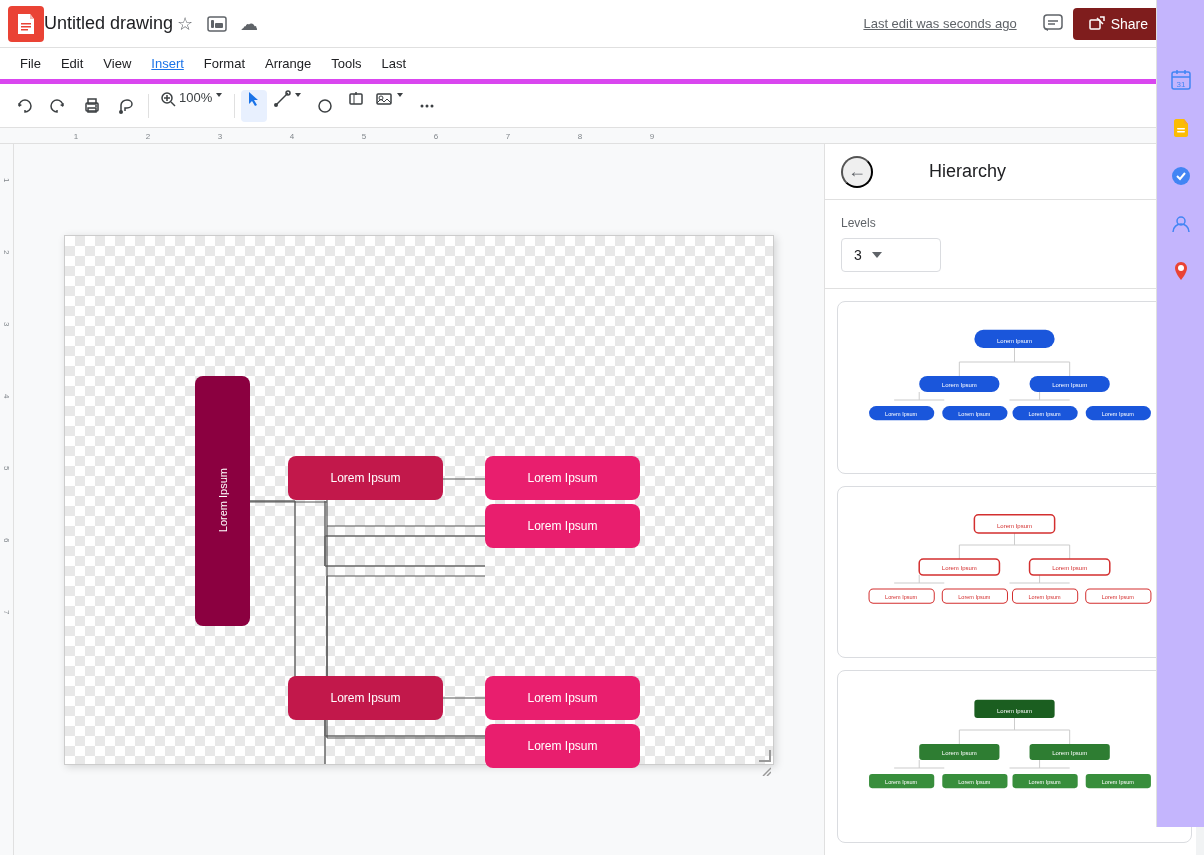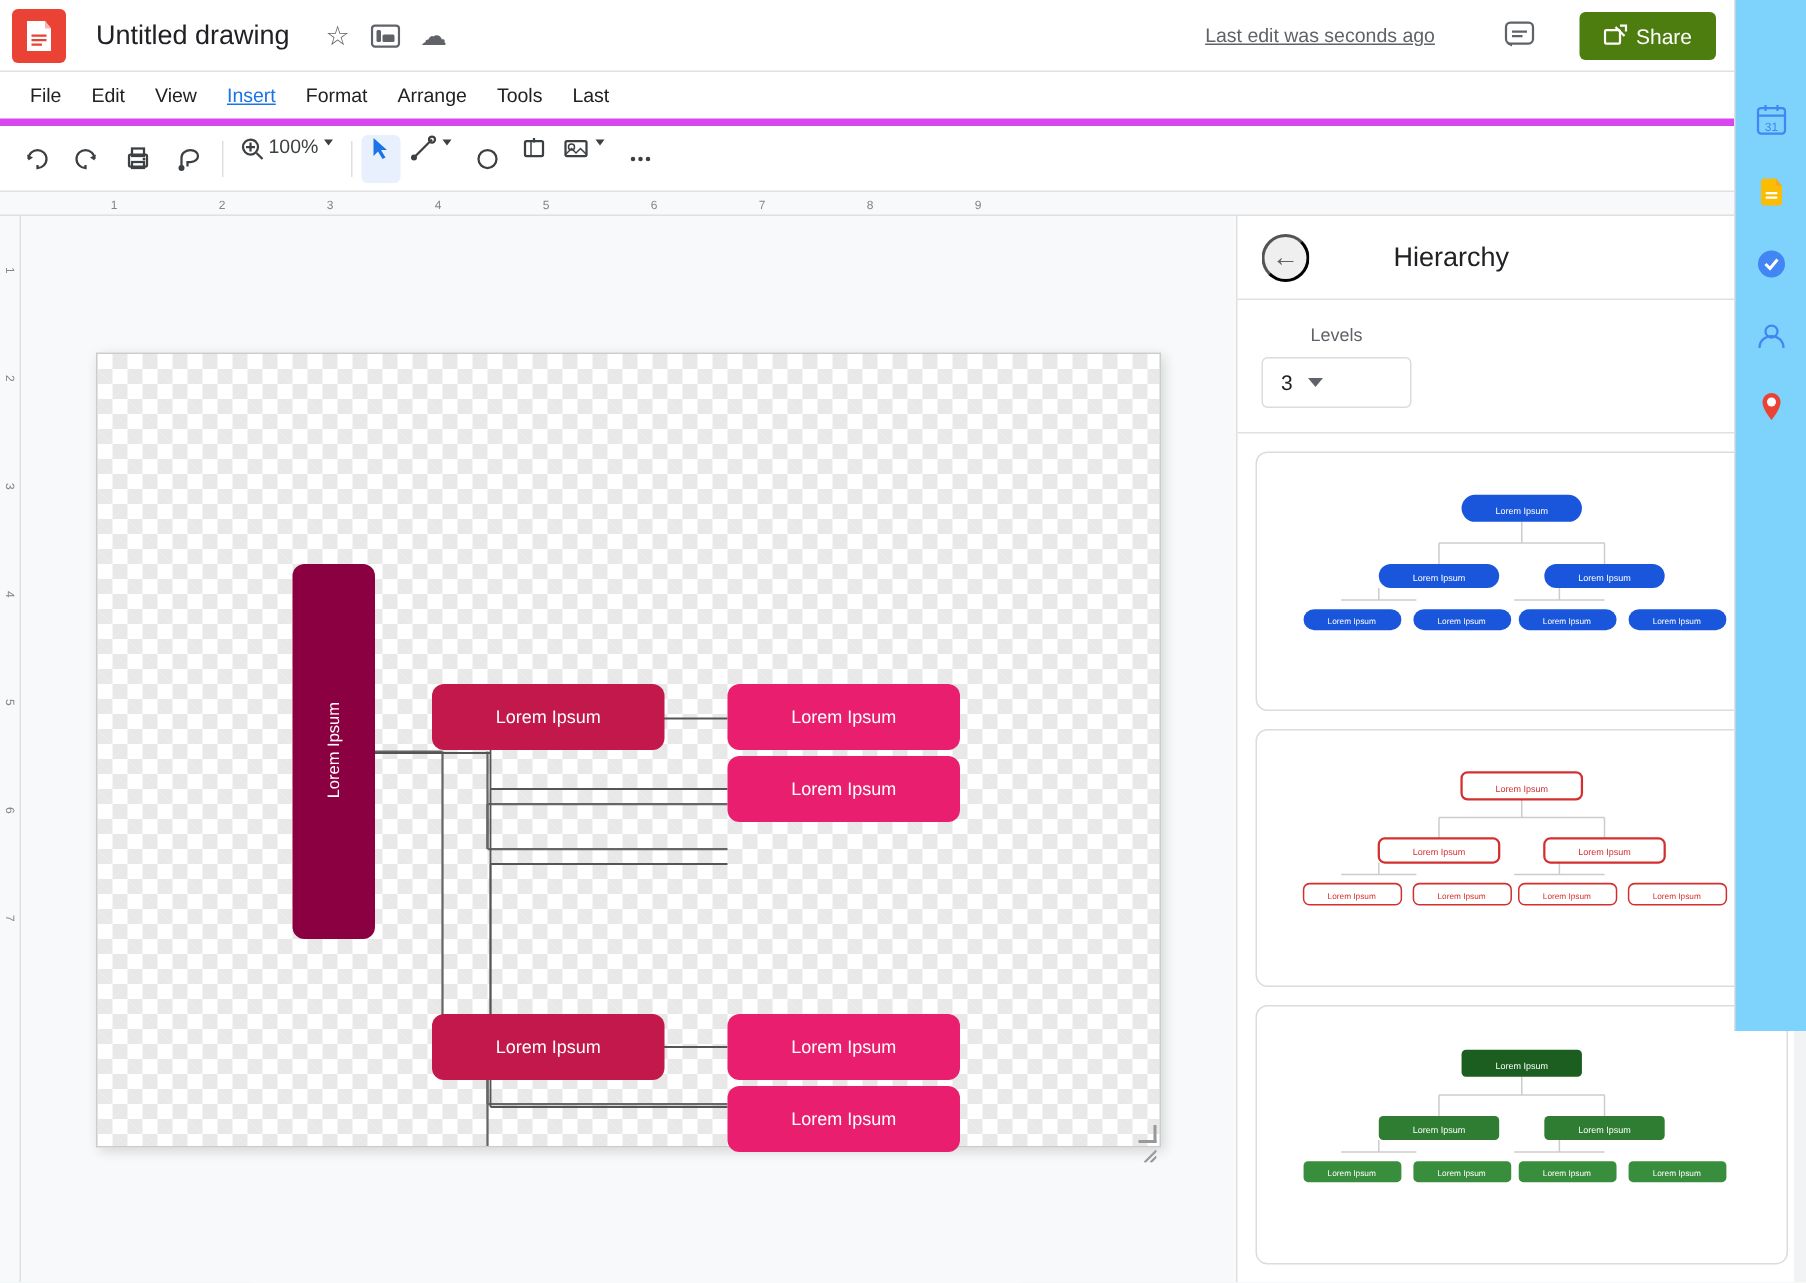--- a/index.html
+++ b/index.html
@@ -6,21 +6,21 @@
     body { font-family: 'Arial', sans-serif; background: #f1f3f4; overflow: hidden; width: 1204px; height: 855px; }
 
     
     .topbar {
       display: flex;
       align-items: center;
       height: 48px;
       background: #fff;
       padding: 0 8px;
       border-bottom: 1px solid #e0e0e0;
-      gap: 20px;
+      gap: 0;
       justify-content: flex-end;
     }
     .app-icon {
       width: 36px; height: 36px;
       background: #ea4335;
       border-radius: 4px;
       display: flex; align-items: center; justify-content: center;
       flex-shrink: 0;
     }
     .doc-title {
@@ -50,21 +50,21 @@
       width: 40px; height: 40px;
       border-radius: 50%;
       border: none;
       background: transparent;
       display: flex; align-items: center; justify-content: center;
       cursor: pointer;
       color: #5f6368;
       font-size: 20px;
     }
     .btn-share {
-      background: #4d7c0f;
+      background: #7f1d1d;
       color: white;
       border: none;
       border-radius: 4px;
       padding: 8px 16px;
       font-size: 14px;
       font-weight: 500;
       cursor: pointer;
       display: flex; align-items: center; gap: 6px;
     }
     .avatar {
@@ -305,21 +305,20 @@
       padding: 16px;
       border-bottom: 1px solid #e0e0e0;
       display: flex;
       gap: 24px;
       flex-shrink: 0;
     }
     .control-group {
       display: flex;
       flex-direction: column;
       gap: 8px;
-      align-items: center;
     }
     .control-label {
       font-size: 12px;
       color: #5f6368;
     }
     .control-select {
       display: flex;
       align-items: center;
       border: 1px solid #dadce0;
       border-radius: 4px;
@@ -761,21 +760,21 @@
       </div>
     </div>
 
     <div class="scrollbar-track">
       <div class="scrollbar-thumb"></div>
     </div>
   </div>
 
 </div>
 
-<div style="position:fixed;right:0;top:0;width:48px;background:#7dd3fc;border-left:1px solid #e0e0e0;height:687px;display:flex;flex-direction:column;align-items:center;padding-top:60px;gap:8px;z-index:10;">
+<div style="position:fixed;right:0;top:0;width:48px;background:#c4b5fd;border-left:1px solid #e0e0e0;height:827px;display:flex;flex-direction:column;align-items:center;padding-top:60px;gap:8px;z-index:10;">
   <button class="sidebar-icon-btn">
     <svg width="24" height="24" viewBox="0 0 24 24">
         <rect x="3" y="4" width="18" height="17" rx="2" fill="none" stroke="#4285f4" stroke-width="1.5"></rect>
         <line x1="3" y1="9" x2="21" y2="9" stroke="#4285f4" stroke-width="1.5"></line>
         <line x1="8" y1="2" x2="8" y2="6" stroke="#4285f4" stroke-width="1.5"></line>
         <line x1="16" y1="2" x2="16" y2="6" stroke="#4285f4" stroke-width="1.5"></line>
         <text x="12" y="19" text-anchor="middle" font-size="8" fill="#4285f4">31</text>
       </svg>
   </button>
   <button class="sidebar-icon-btn">

